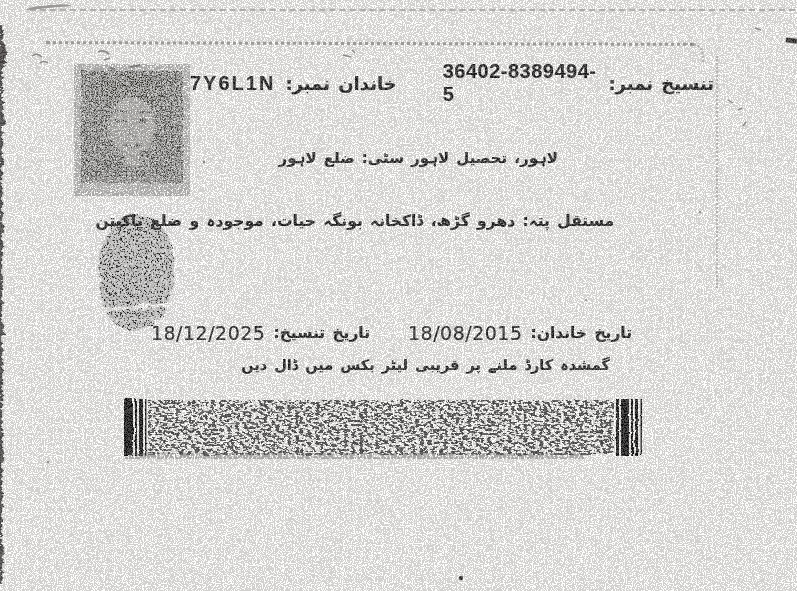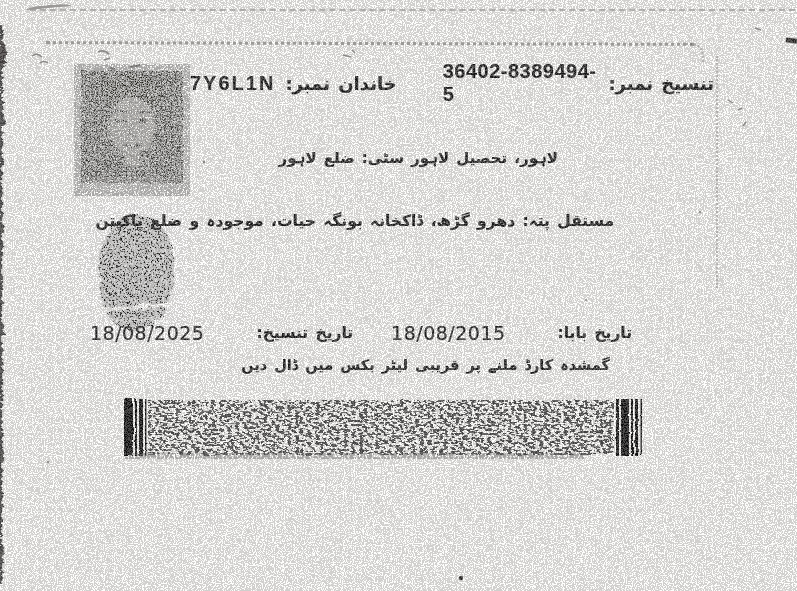--- a/index.html
+++ b/index.html
@@ -28,21 +28,21 @@
     text-shadow:0 0 0.6px rgba(20,20,20,.7);
     letter-spacing:.5px;
   }
   #line-ids{left:190px;top:68px;width:524px;height:30px;display:flex;align-items:center;direction:rtl;column-gap:10px;}
   #line-ids .lbl{font-size:18px;}
   .spacer26{width:26px;flex:0 0 auto;}
   #addr-line1{right:107px;top:105px;font-size:15px;line-height:1.5;}
   #addr-line2{left:330px;top:149px;width:228px;text-align:center;font-size:15px;}
   #perm-addr{right:183px;top:212px;font-size:15.5px;}
   #line-dates{left:186px;top:319px;width:446px;height:28px;display:flex;align-items:center;direction:rtl;column-gap:8px;}
-  #line-dates .lbl{font-size:15.5px;margin-left:44px;}
+  #line-dates .lbl{font-size:15.5px;}
   .spacer22{width:22px;flex:0 0 auto;}
   #lost-line{left:250px;top:357px;width:360px;text-align:center;font-size:14.5px;}
   #card-top-border{left:46px;top:42px;width:648px;height:0;border-top:3px dotted rgba(75,72,70,.55);transform:rotate(.15deg);}
   #card-top-corner{left:686px;top:43px;width:16px;height:18px;border-top:2px dotted rgba(90,88,86,.5);border-right:2px dotted rgba(110,108,106,.5);border-top-right-radius:12px;}
   #card-right-border{left:716px;top:56px;height:232px;width:0;border-left:2px dotted rgba(125,122,120,.5);}
   #top-smudge{left:30px;top:9px;right:2px;height:0;border-top:2px dashed rgba(70,68,66,.38);}
   #top-smudge-dark{left:26px;top:5px;width:46px;height:5px;border-top:3px solid rgba(55,52,50,.5);transform:rotate(-5deg);border-radius:40%;}
   svg{display:block;}
   .noninteractive{pointer-events:none;}
 </style>
@@ -147,25 +147,25 @@
     <span class="spacer26"></span>
     <span class="urdu lbl">خاندان نمبر:</span>
     <span class="num" style="font-size:20px;letter-spacing:2px" dir="ltr">7Y6L1N</span>
   </div>
 
   <div class="abs urdu" id="addr-line2" dir="rtl">لاہور، تحصیل لاہور سٹی: ضلع لاہور</div>
 
   <div class="abs urdu" id="perm-addr" dir="rtl">مستقل پتہ: دھرو گڑھ، ڈاکخانہ بونگہ حیات، موجودہ و ضلع پاکپتن</div>
 
   <div class="abs" id="line-dates">
-    <span class="urdu lbl">تاریخ بابا:</span>
+    <span class="urdu lbl">تاریخ خاندان:</span>
     <span class="datenum" dir="ltr">18/08/2015</span>
     <span class="spacer22"></span>
     <span class="urdu lbl">تاریخ تنسیخ:</span>
-    <span class="datenum" dir="ltr">18/08/2025</span>
+    <span class="datenum" dir="ltr">18/12/2025</span>
   </div>
 
   <div class="abs urdu" id="lost-line" dir="rtl">گمشدہ کارڈ ملنے پر قریبی لیٹر بکس میں ڈال دیں</div>
 
   <svg class="abs" style="left:124px;top:398px" width="520" height="61" viewBox="0 0 520 61" role="img">
     <defs>
       <filter id="bcnoise" x="0%" y="0%" width="100%" height="100%">
         <feTurbulence type="fractalNoise" baseFrequency="0.25 0.45" numOctaves="3" seed="23"></feTurbulence>
         <feColorMatrix type="matrix" values="0 0 0 0 0.05  0 0 0 0 0.05  0 0 0 0 0.05  14 14 14 0 -21"></feColorMatrix>
       </filter>

